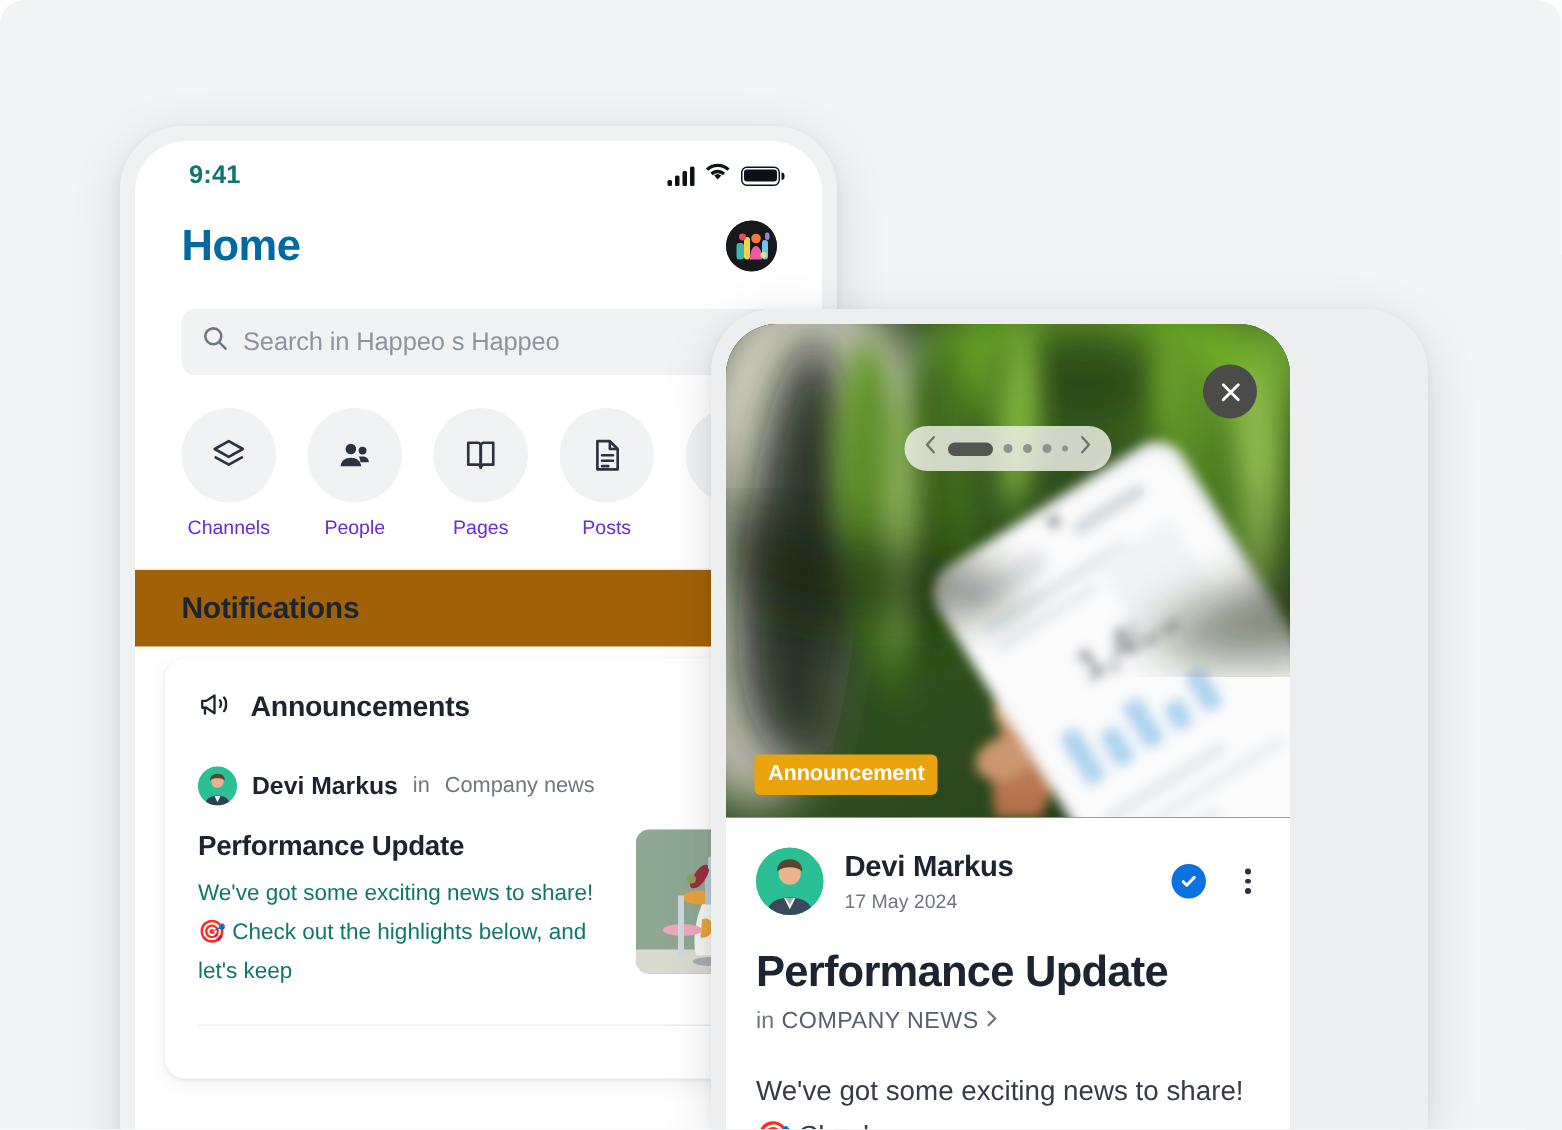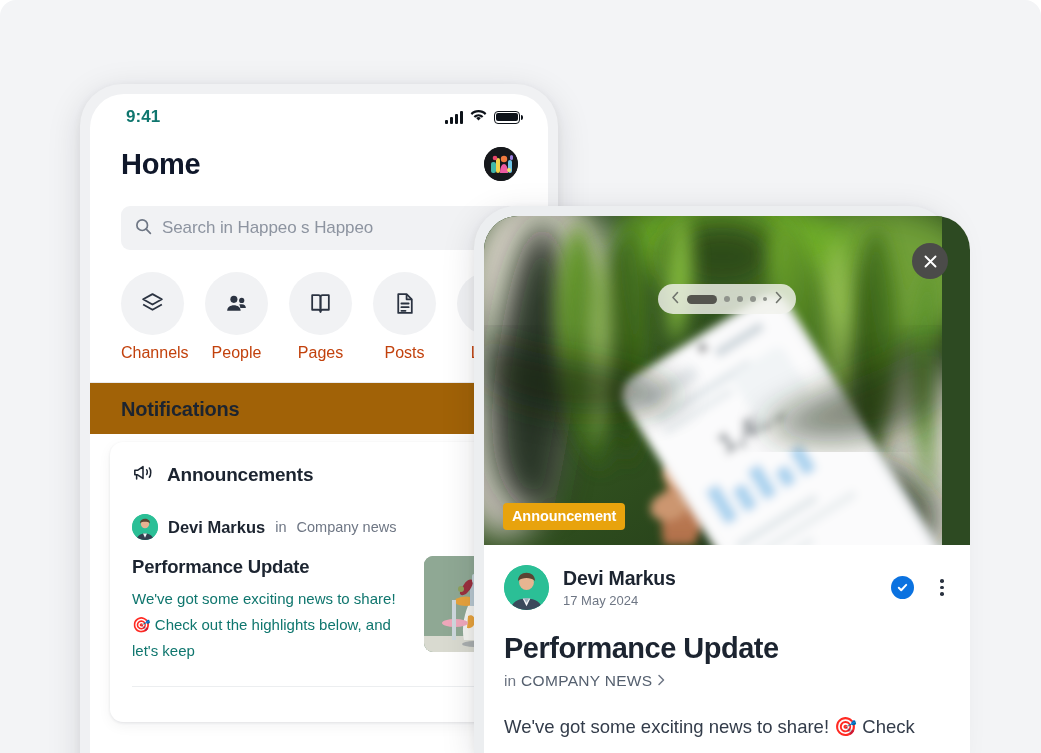--- a/index.html
+++ b/index.html
@@ -100,21 +100,21 @@
     position: relative;
     height: 62px;
     padding: 0 32px;
   }
   .home-title {
     position: absolute;
     left: 31px;
     top: 6px;
     font-size: 29px;
     font-weight: 700;
-    color: #0f172a;
+    color: #0369a1;
     letter-spacing: -.3px;
   }
   .avatar-top {
     position: absolute;
     right: 30px;
     top: 5px;
     width: 34px; height: 34px;
     border-radius: 50%;
     overflow: hidden;
     background: #16181c;
@@ -146,22 +146,22 @@
   }
   .quick-item { width: 63px; text-align: center; flex: 0 0 auto; }
   .quick-circle {
     width: 63px; height: 63px;
     border-radius: 50%;
     background: #f1f2f4;
     display: flex; align-items: center; justify-content: center;
   }
   .quick-label {
     margin-top: 9px;
-    font-size: 16px;
-    color: #c2410c;
+    font-size: 13px;
+    color: #6d28d9;
     white-space: nowrap;
   }
 
   .hr-line { height: 1px; background: #e9eaed; margin-top: 20px; }
 
   .notif-band { background: #a16207; padding: 15px 0 13px 0; }
   .notif-title {
     font-size: 20px; font-weight: 700; color: #1c2430;
     padding-left: 31px; letter-spacing: -.2px;
   }
@@ -219,21 +219,21 @@
     left: 474px;
     top: 206px;
     width: 478px;
     height: 547px;
     border-radius: 42px 42px 0 0;
     background: #eceef0;
   }
   #phone-right-screen {
     left: 10px;
     top: 10px;
-    width: 486px;
+    width: 376px;
     height: 537px;
     border-radius: 34px 34px 0 0;
   }
 
   .hero {
     position: relative;
     height: 329px;
     overflow: hidden;
     background: #2d4a22;
   }

